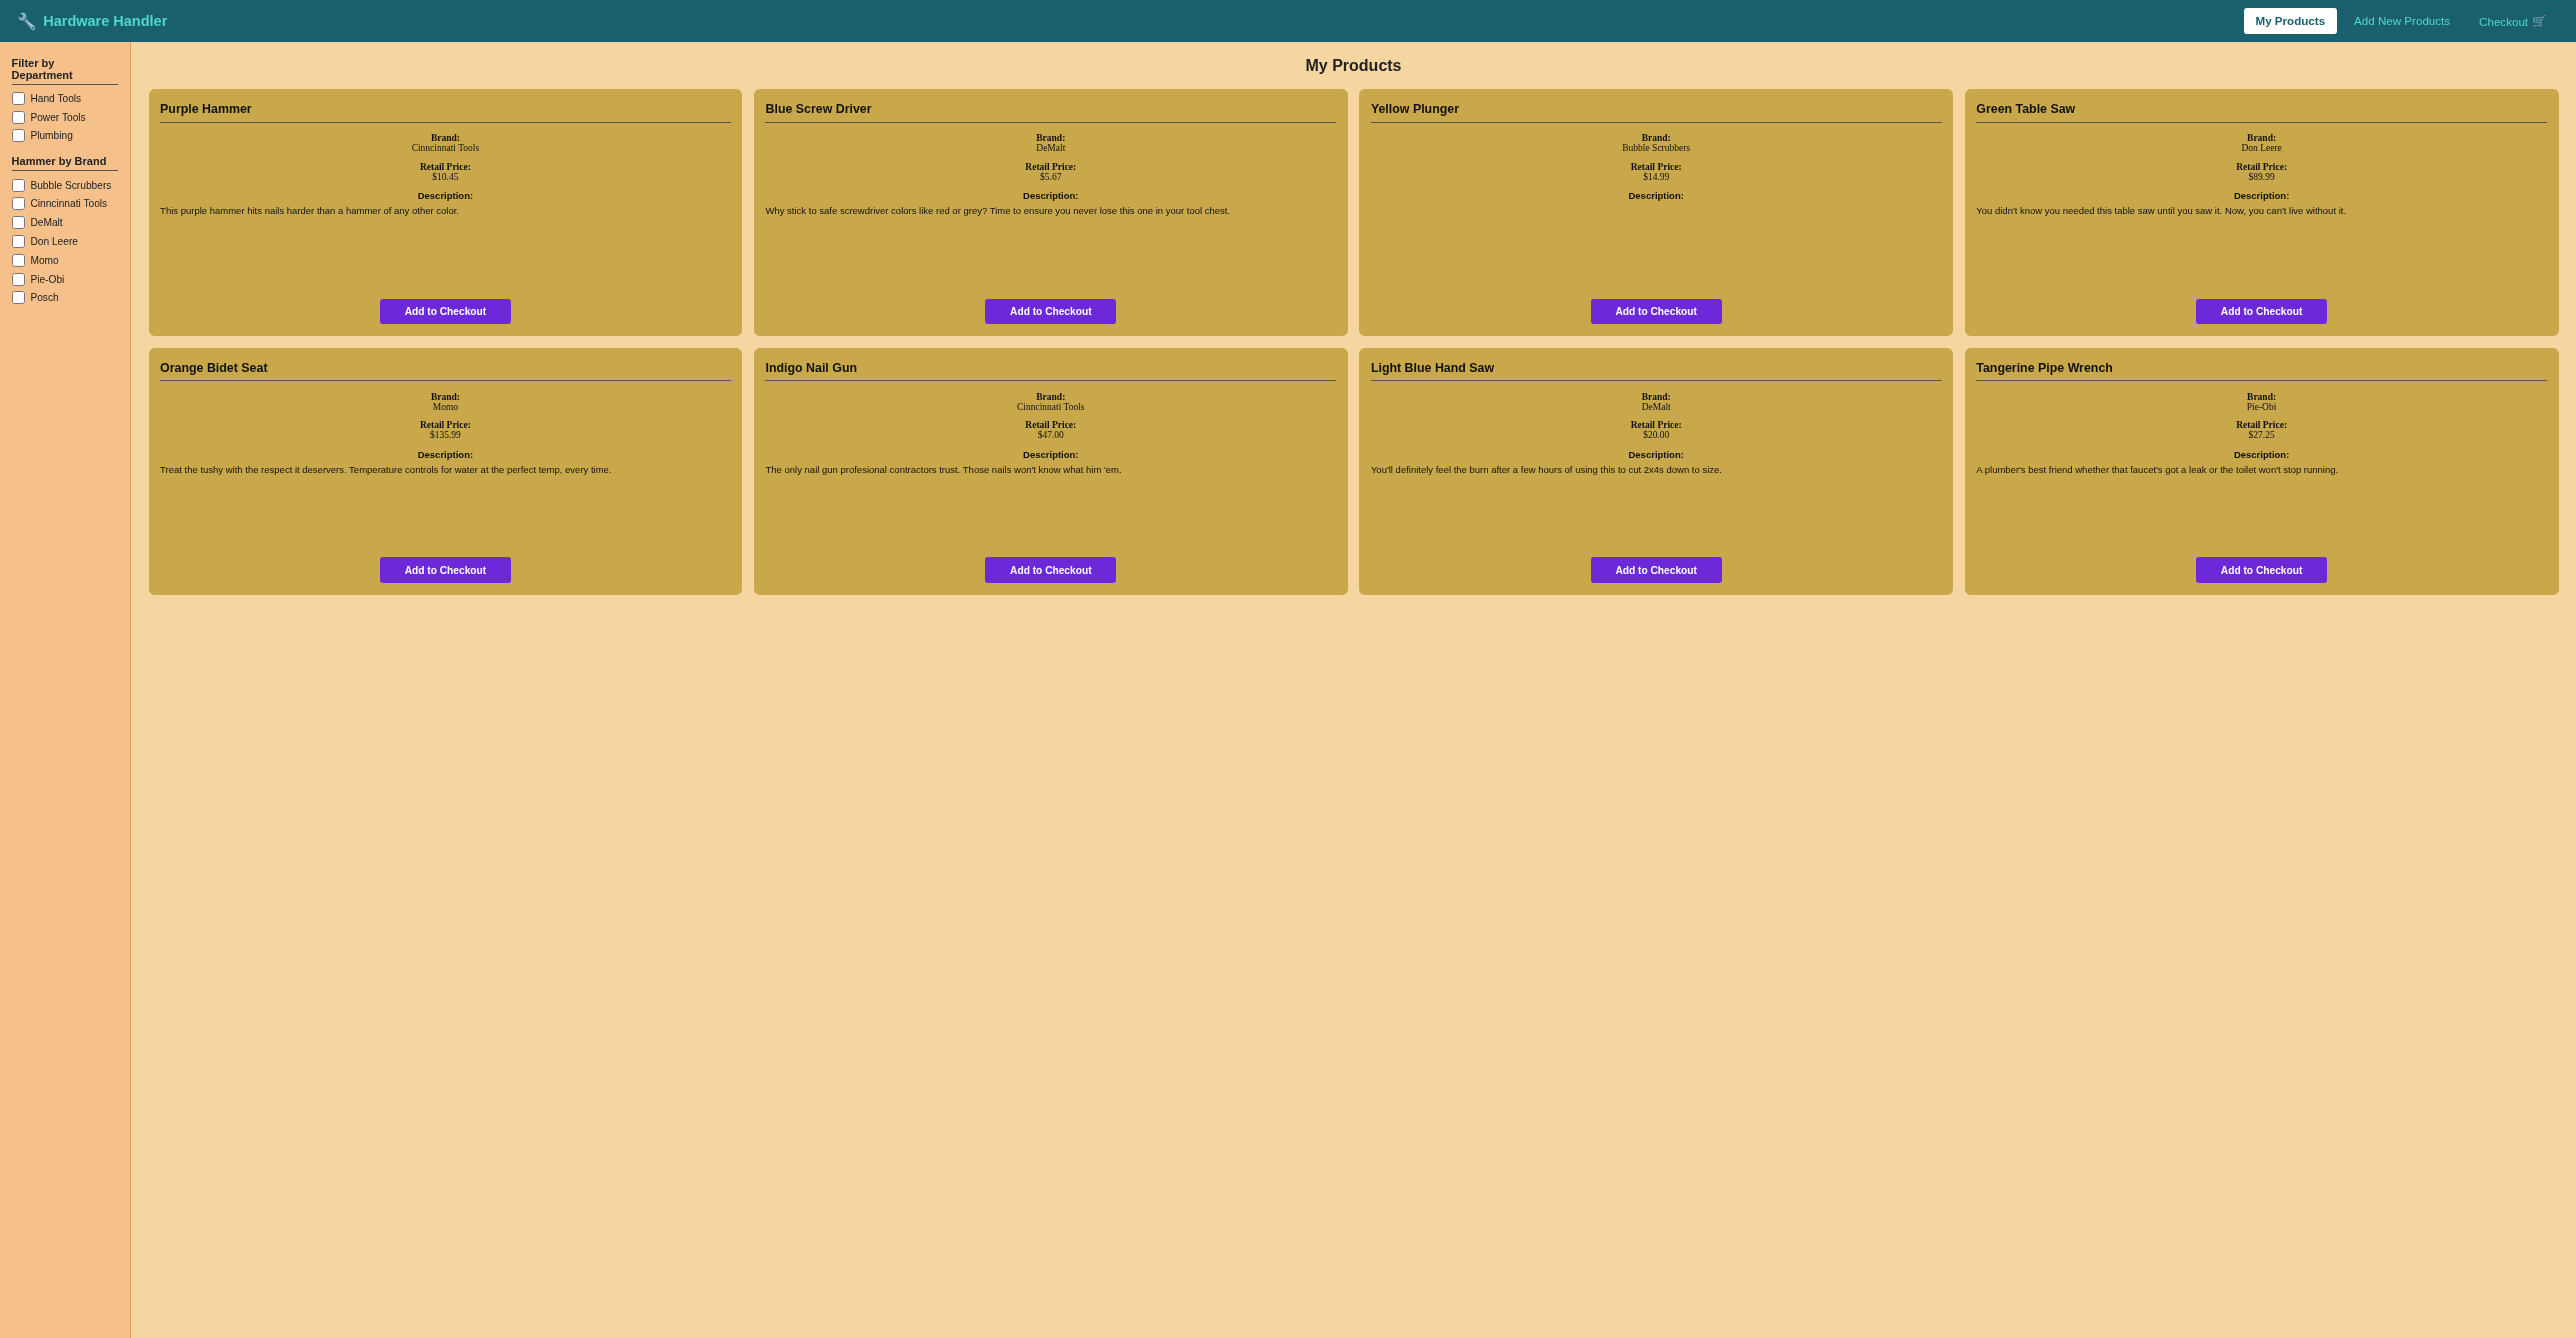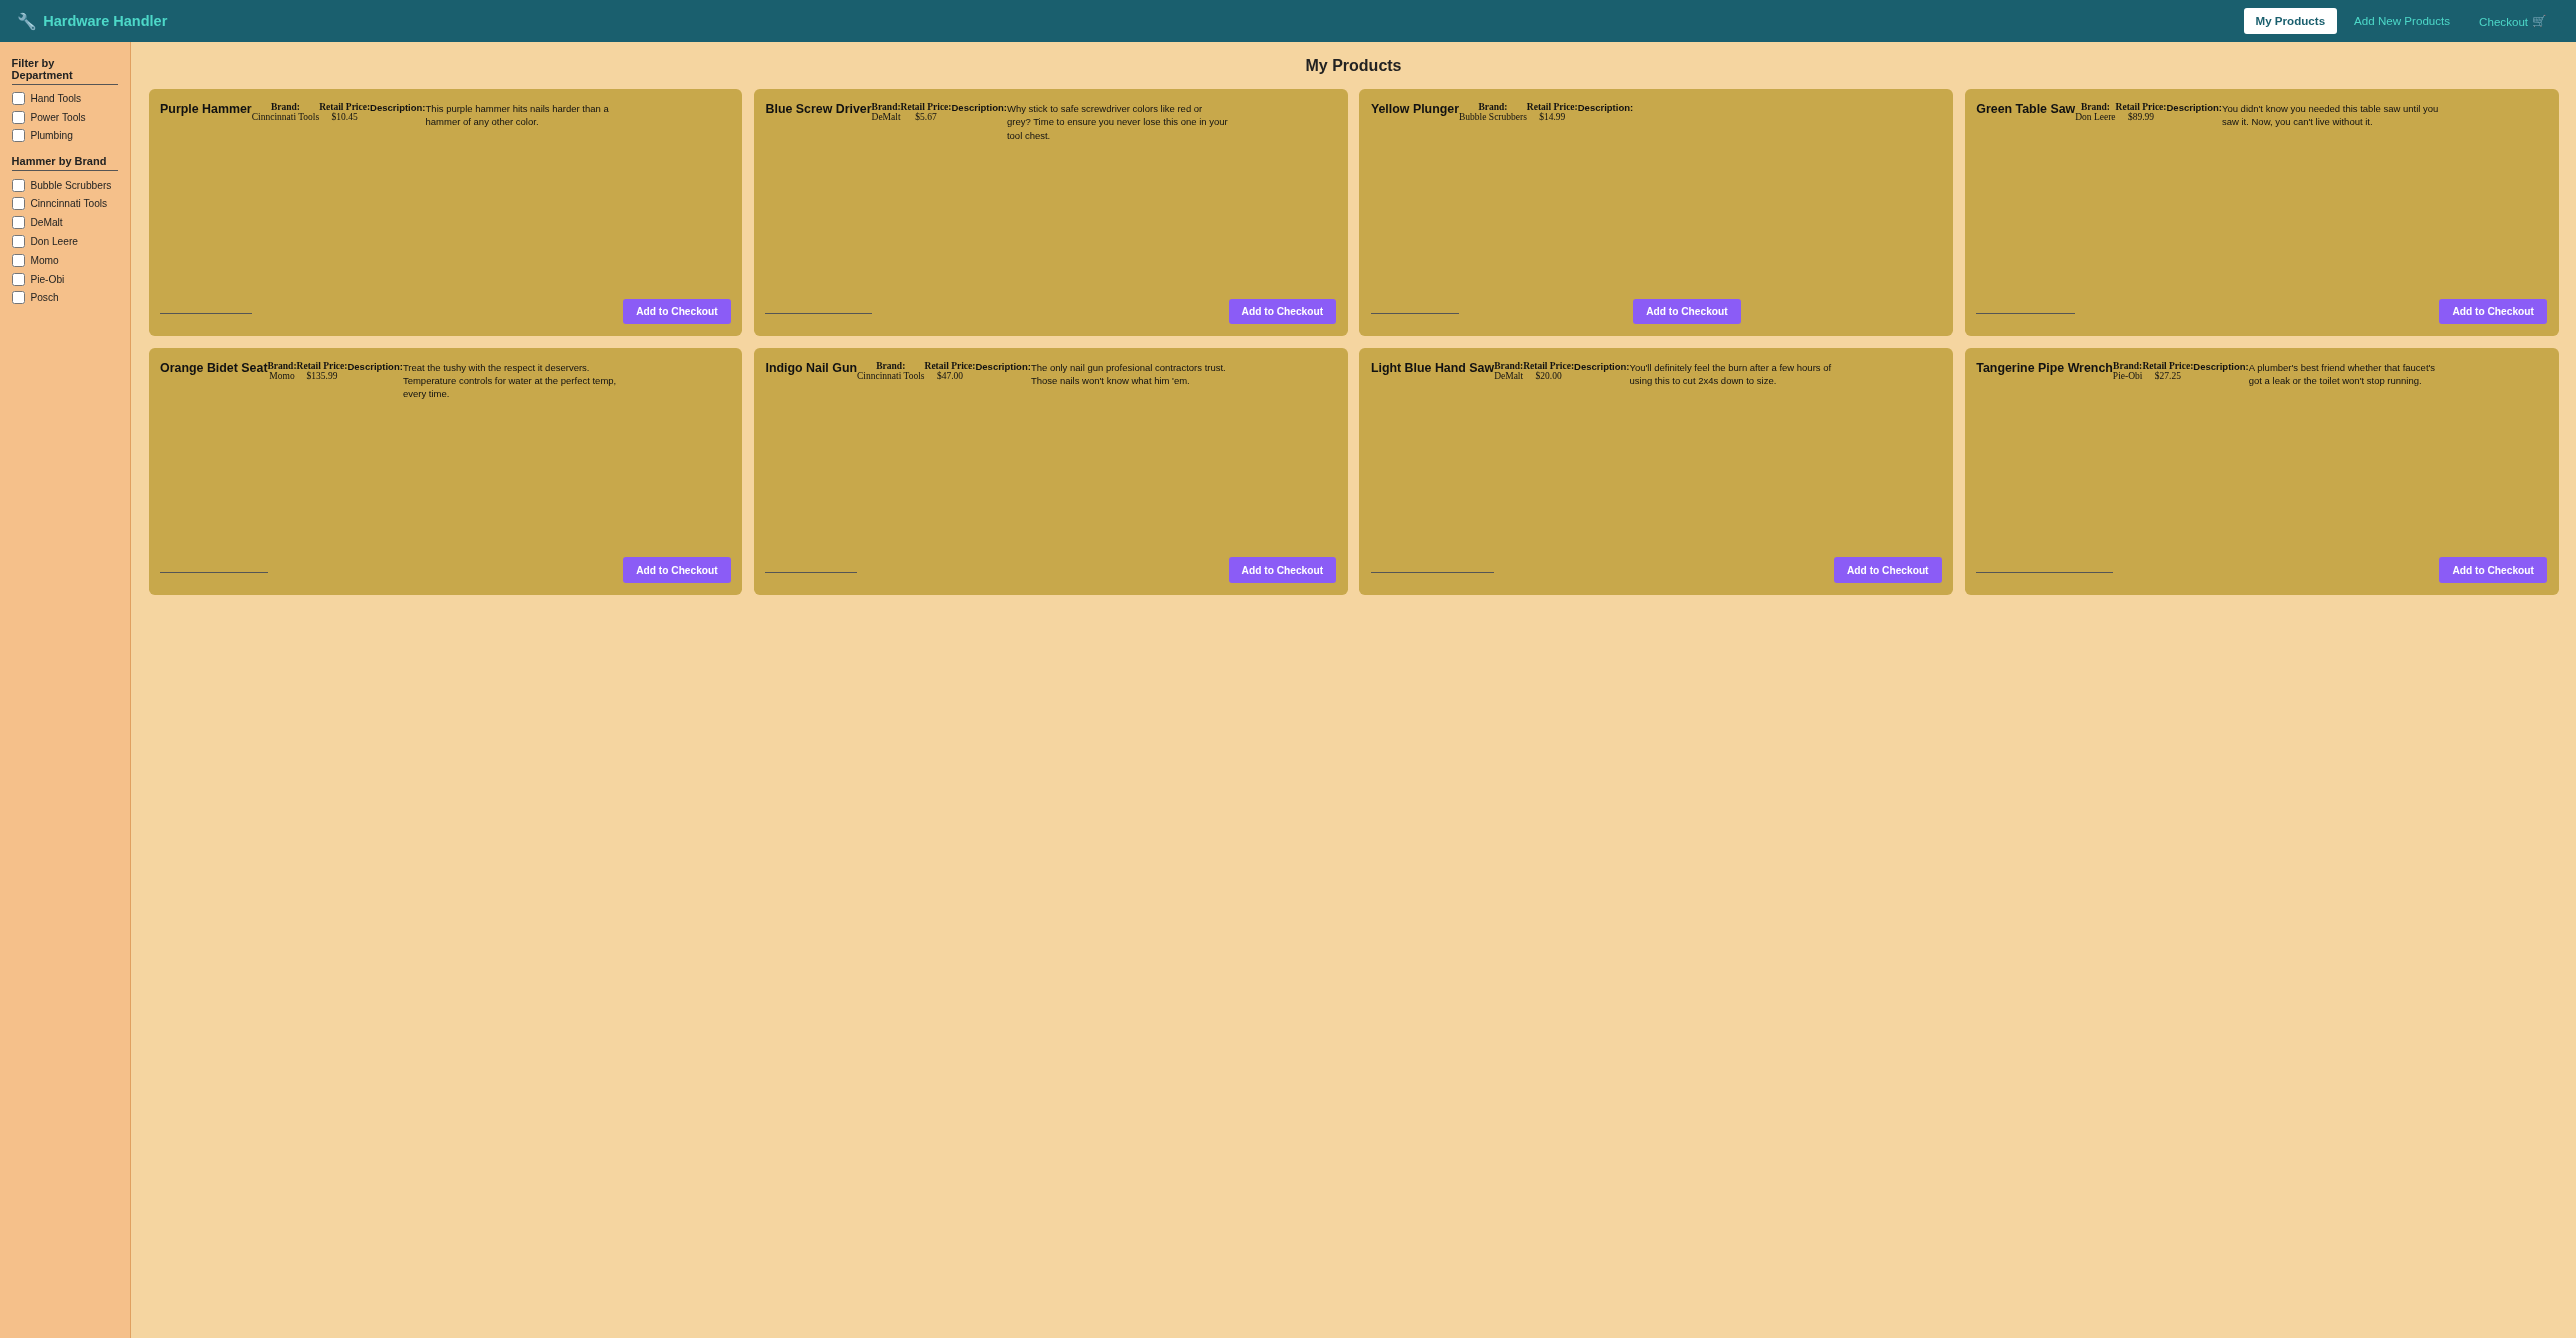--- a/index.html
+++ b/index.html
@@ -85,21 +85,21 @@
       grid-template-columns: repeat(4, 1fr);
       gap: 11.6px;
     }
 
     
     .product-card {
       background: #c8a84b;
       border-radius: 5.8px;
       padding: 13px 11.6px 11.6px;
       display: flex;
-      flex-direction: row;
+      flex-direction: column;
       gap: 0;
       min-height: 247px;
     }
     .product-card-title {
       font-size: 12.4px;
       font-weight: bold;
       color: #111;
       padding-bottom: 5.8px;
       border-bottom: 1.5px solid #555;
       margin-bottom: 10.2px;
@@ -131,21 +131,21 @@
     }
     .product-card-desc-text {
       font-size: 9.5px;
       color: #111;
       text-align: left;
       margin-bottom: 8.7px;
       flex: 1;
       line-height: 1.4;
     }
     .add-to-checkout-btn {
-      background: #8b5cf6;
+      background: #6d28d9;
       color: white;
       border: none;
       border-radius: 2.9px;
       padding: 7.3px 13px;
       font-size: 10.2px;
       font-weight: bold;
       cursor: pointer;
       display: block;
       margin: auto auto 0;
       width: 100%;

